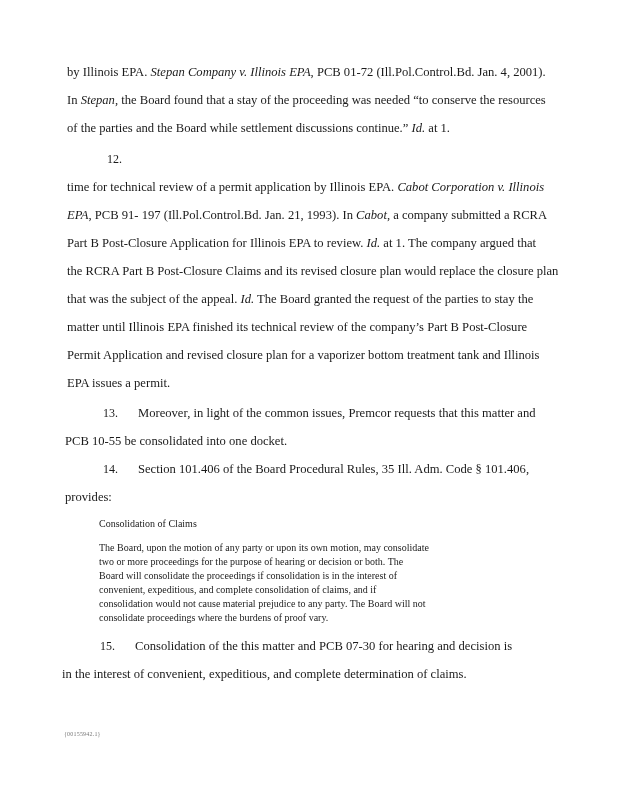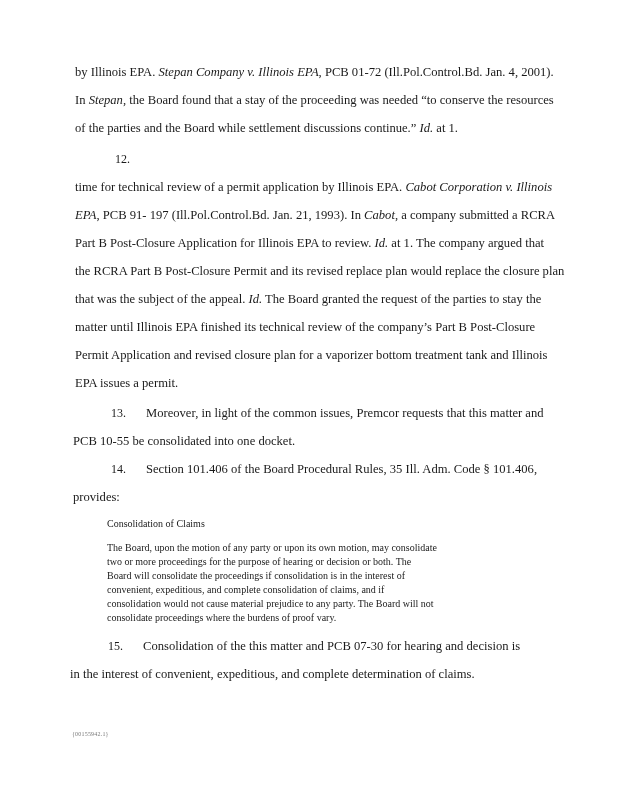--- a/index.html
+++ b/index.html
@@ -1,38 +1,38 @@
 <!DOCTYPE html>
 <html><head>
 <meta charset="utf-8">
 <style>
   html, body { margin: 0; padding: 0; background: #ffffff; }
   body { width: 618px; height: 800px; position: relative; overflow: hidden;
          font-family: "Liberation Serif", "DejaVu Serif", serif; color: #1a1a1a; }
-  .page { position: absolute; left: 8px; top: 0; width: 609px; height: 800px; text-decoration: underline; }
+  .page { position: absolute; left: 0; top: 0; width: 609px; height: 800px; text-decoration: underline; }
   .line { position: absolute; left: 67px; font-size: 12.6px; white-space: nowrap; line-height: 14px; }
   .num { position: absolute; font-size: 12px; line-height: 14px; }
   .blk { position: absolute; left: 99px; font-size: 10px; line-height: 14px; white-space: nowrap; }
   i { font-style: italic; }
   .footer { position: absolute; left: 64px; top: 731px; font-size: 6px; color: #777; letter-spacing: 0.2px; }
 </style>
 </head>
 <body>
 
 <div class="page">
 
   <div class="line" style="top:65px"><span>by Illinois EPA.  </span><i>Stepan Company v. Illinois EPA</i><span>, PCB 01-72 (Ill.Pol.Control.Bd. Jan. 4, 2001).</span></div>
   <div class="line" style="top:93px"><span>In </span><i>Stepan</i><span>, the Board found that a stay of the proceeding was needed “to conserve the resources</span></div>
   <div class="line" style="top:121px"><span>of the parties and the Board while settlement discussions continue.”  </span><i>Id.</i><span> at 1.</span></div>
 
   <div class="num" style="left:107px;top:152px">12.</div>
   <div class="line" style="top:180px"><span>time for technical review of a permit application by Illinois EPA.  </span><i>Cabot Corporation v. Illinois</i></div>
   <div class="line" style="top:208px"><i>EPA</i><span>, PCB 91- 197 (Ill.Pol.Control.Bd. Jan. 21, 1993).  In </span><i>Cabot</i><span>, a company submitted a RCRA</span></div>
   <div class="line" style="top:236px"><span>Part B Post-Closure Application for Illinois EPA to review.  </span><i>Id.</i><span> at 1.  The company argued that</span></div>
-  <div class="line" style="top:264px">the RCRA Part B Post-Closure Permit and its revised replace plan would replace the closure plan</div>
+  <div class="line" style="top:264px">the RCRA Part B Post-Closure Claims and its revised closure plan would replace the closure plan</div>
   <div class="line" style="top:320px">matter until Illinois EPA finished its technical review of the company’s Part B Post-Closure</div>
   <div class="line" style="top:292px"><span>that was the subject of the appeal.  </span><i>Id.</i><span>  The Board granted the request of the parties to stay the</span></div>
   <div class="line" style="top:348px">Permit Application and revised closure plan for a vaporizer bottom treatment tank and Illinois</div>
   <div class="line" style="top:376px">EPA issues a permit.</div>
 
   <div class="num" style="left:103px;top:406px">13.</div>
   <div class="line" style="left:138px;top:406px">Moreover, in light of the common issues, Premcor requests that this matter and</div>
   <div class="line" style="left:65px;top:434px">PCB 10-55 be consolidated into one docket.</div>
 
   <div class="num" style="left:103px;top:462px">14.</div>

